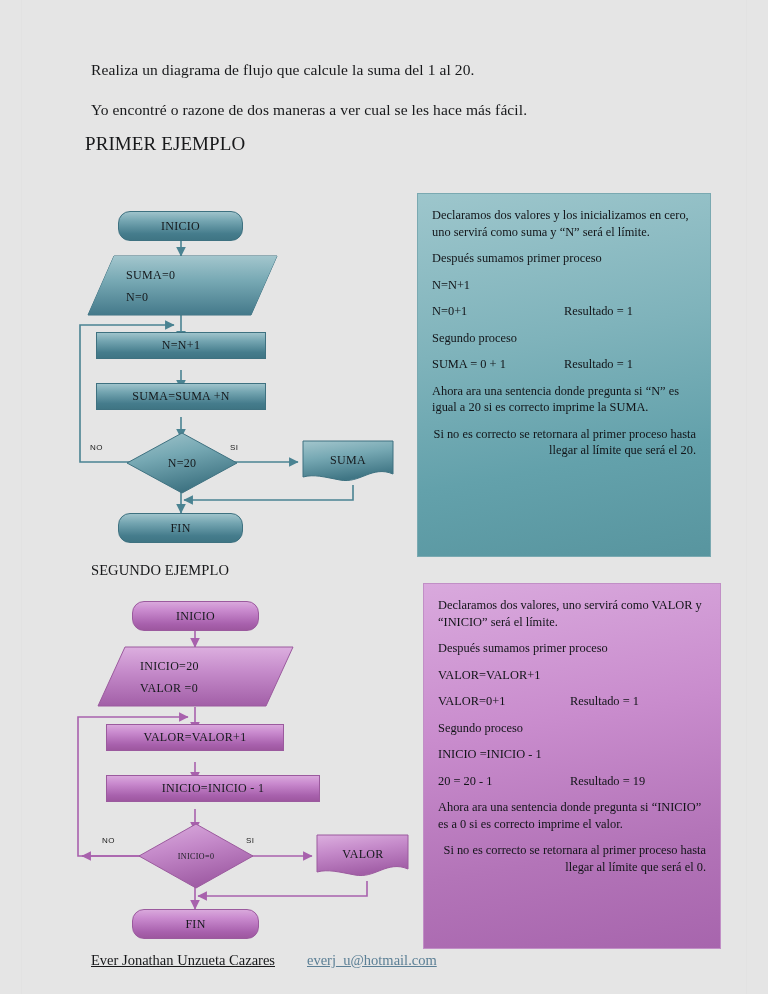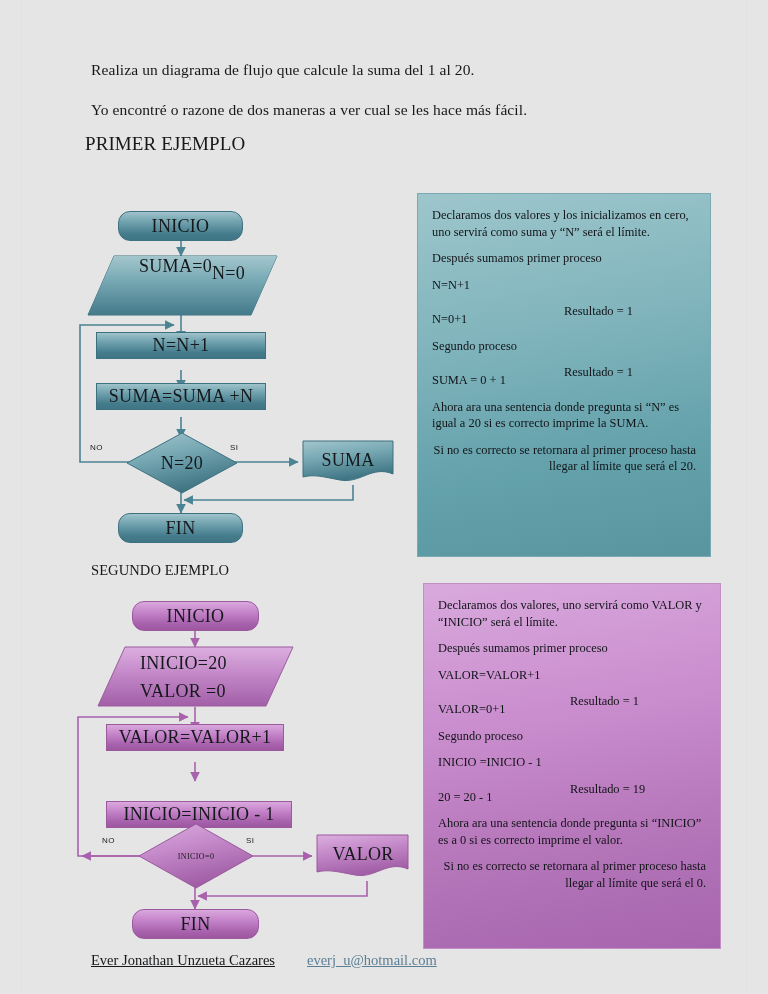--- a/index.html
+++ b/index.html
@@ -96,21 +96,21 @@
     background: linear-gradient(180deg,#d9a8dc 0%,#c98ace 30%,#a861ad 78%,#9d579f 100%);
     border: 1px solid #9b5a9e;
     border-radius: 12px;
   }
   .p-proc {
     background: linear-gradient(180deg,#d9a8dc 0%,#c98ace 30%,#a861ad 78%,#9d579f 100%);
     border: 1px solid #9b5a9e;
   }
 
   .node-label {
-    font-size: 18px;
+    font-size: 12px;
     letter-spacing: .3px;
     pointer-events: none;
   }
   .node-label.small { font-size: 8px; letter-spacing: .4px; }
 
   .svgshape { position: absolute; overflow: visible; }
 
   .edge-label {
     position: absolute;
     font-size: 8px;
@@ -136,21 +136,21 @@
   }
   #note2 {
     left: 423px; top: 583px;
     width: 298px; height: 366px;
     background: linear-gradient(170deg,#d9a9dd 0%,#c98ccd 38%,#b374b8 72%,#a765ad 100%);
     border: 1px solid #c18fc6;
   }
   .notebox p { margin: 0 0 10px 0; }
   .notebox p:last-child { margin-bottom: 0; text-align: right; }
   .nb-row { display: flex; }
-  .nb-row .c1 { width: 132px; flex: 0 0 132px; margin-top: 8px; }
+  .nb-row .c1 { width: 132px; flex: 0 0 132px; }
 </style>
 </head>
 <body>
 
 <div class="page">
   <div class="page-rule-left"></div>
   <div class="page-rule-right"></div>
 
   <div class="para" id="para1">Realiza un diagrama de flujo que calcule la suma del 1 al 20.</div>
   <div class="para" id="para2">Yo encontré o razone de dos maneras a ver cual se les hace más fácil.</div>
@@ -188,21 +188,21 @@
       <polygon points="26,0 189,0 163,59 0,59" fill="#6ea2ae" stroke="#3e7180" stroke-width="1"></polygon>
       <polygon points="26,0 189,0 163,59 0,59" fill="url(#tealgrad1)"></polygon>
       <defs>
         <linearGradient id="tealgrad1" x1="0" y1="0" x2="0" y2="1">
           <stop offset="0%" stop-color="#a3c6cd"></stop>
           <stop offset="40%" stop-color="#79aab5"></stop>
           <stop offset="100%" stop-color="#44798a"></stop>
         </linearGradient>
       </defs>
     </svg>
-    <div class="node" style="left:38px; top:61px; width:150px; height:60px; flex-direction:row; justify-content:center; align-items:flex-start; padding-left:18px;">
+    <div class="node" style="left:38px; top:61px; width:150px; height:60px; flex-direction:column; justify-content:center; align-items:flex-start; padding-left:18px;">
       <span class="node-label">SUMA=0</span>
       <span class="node-label" style="margin-top:7px;">N=0</span>
     </div>
 
     <div class="node t-proc" style="left:26px; top:137px; width:170px; height:27px;">
       <span class="node-label">N=N+1</span>
     </div>
 
     <div class="node t-proc" style="left:26px; top:188px; width:170px; height:27px;">
       <span class="node-label">SUMA=SUMA +N</span>
@@ -301,21 +301,21 @@
     </svg>
     <div class="node" style="left:48px; top:62px; width:156px; height:60px; flex-direction:column; justify-content:center; align-items:flex-start; padding-left:22px;">
       <span class="node-label">INICIO=20</span>
       <span class="node-label" style="margin-top:7px;">VALOR =0</span>
     </div>
 
     <div class="node p-proc" style="left:36px; top:139px; width:178px; height:27px;">
       <span class="node-label">VALOR=VALOR+1</span>
     </div>
 
-    <div class="node p-proc" style="left:36px; top:190px; width:186px; height:27px;margin-top:26px;">
+    <div class="node p-proc" style="left:36px; top:190px; width:214px; height:27px;">
       <span class="node-label">INICIO=INICIO - 1</span>
     </div>
 
     <svg class="svgshape" style="left:68px; top:238px; width:116px; height:66px;">
       <defs>
         <linearGradient id="purgrad2" x1="0" y1="0" x2="0.4" y2="1">
           <stop offset="0%" stop-color="#dcafdf"></stop>
           <stop offset="45%" stop-color="#c489c9"></stop>
           <stop offset="100%" stop-color="#a05da5"></stop>
         </linearGradient>

